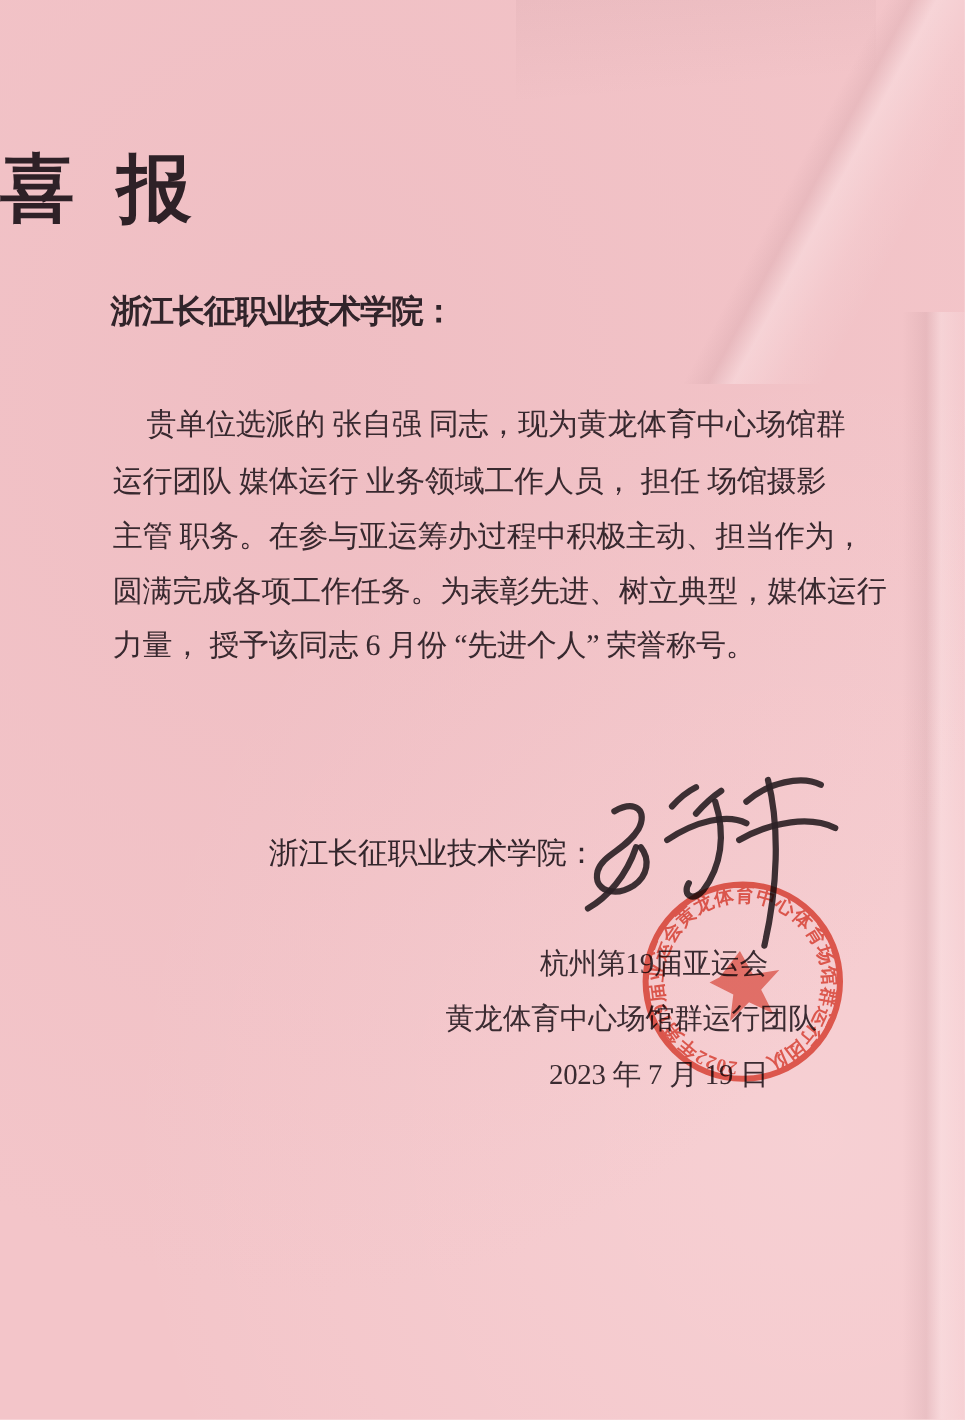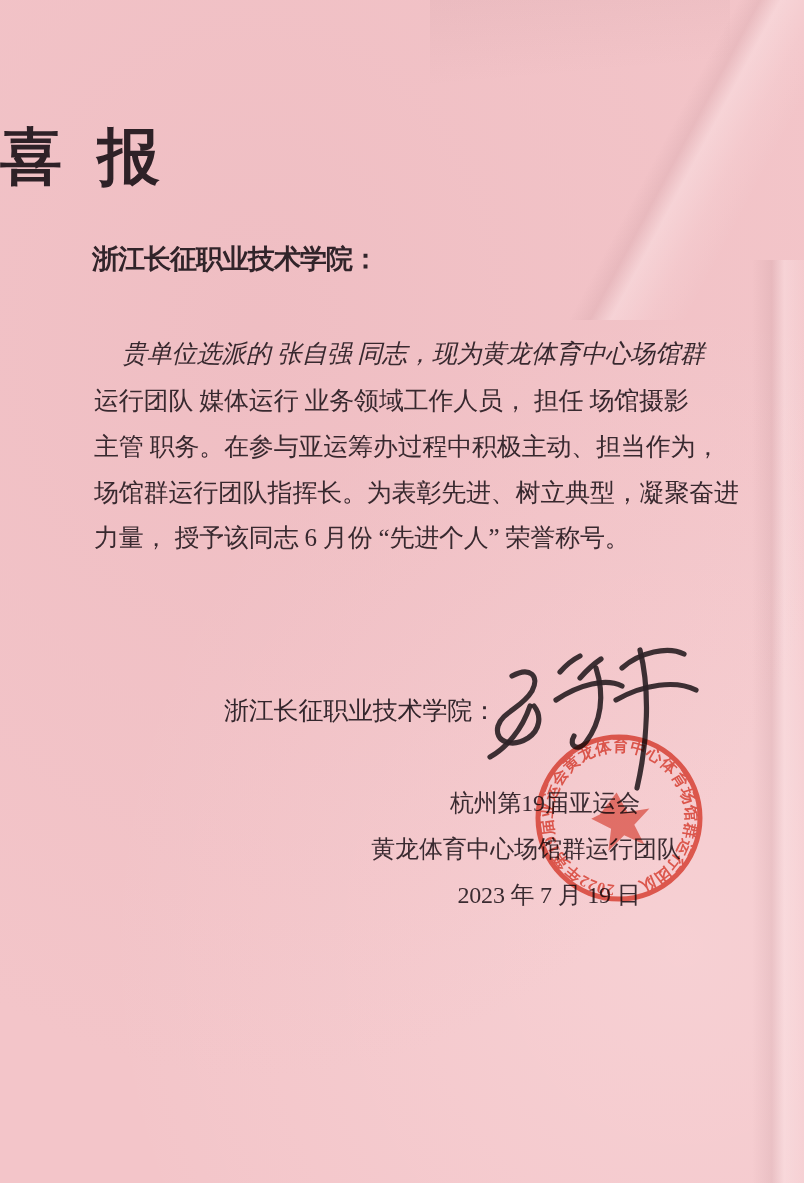--- a/index.html
+++ b/index.html
@@ -40,21 +40,21 @@
     white-space:nowrap;color:#2e2127;
   }
   .addressee{
     position:absolute;left:92px;top:241px;font-size:27px;font-weight:bold;
     letter-spacing:-1px;white-space:nowrap;color:#31242a;
   }
   .bline{
     position:absolute;left:94px;font-size:25px;letter-spacing:-0.2px;
     white-space:nowrap;color:var(--ink);
   }
-  .bline.indent{padding-left:28px;font-style:italic;}
+  .bline.indent{padding-left:28px;}
   .b0{top:337px;} .b1{top:384px;} .b2{top:430px;} .b3{top:476px;} .b4{top:521px;}
   .sig-label{
     position:absolute;left:224px;top:694px;font-size:25px;letter-spacing:-0.2px;
     white-space:nowrap;color:#33262c;
   }
   .sig-svg{position:absolute;left:480px;top:640px;width:220px;height:160px;}
   .sig-svg path{fill:none;stroke:#2c2226;stroke-width:5.2;stroke-linecap:round;opacity:.92;}
   .fline{
     position:absolute;font-size:24px;letter-spacing:-0.2px;white-space:nowrap;
     transform:translateX(-50%);color:#3a2b31;
@@ -81,21 +81,21 @@
 <div class="crease-mid"></div>
 
 <div class="doc-title">喜 报</div>
 
 <div class="addressee">浙江长征职业技术学院：</div>
 
 <div>
   <div class="bline indent b0">贵单位选派的 张自强 同志，现为黄龙体育中心场馆群</div>
   <div class="bline b1">运行团队 媒体运行 业务领域工作人员， 担任 场馆摄影</div>
   <div class="bline b2">主管 职务。在参与亚运筹办过程中积极主动、担当作为，</div>
-  <div class="bline b3">场馆群运行团队指挥长。为表彰先进、树立典型，凝聚奋进</div>
+  <div class="bline b3">圆满完成各项工作任务。为表彰先进、树立典型，媒体运行</div>
   <div class="bline b4">力量， 授予该同志 6 月份 “先进个人” 荣誉称号。</div>
 </div>
 
 <div class="sig-label">浙江长征职业技术学院：</div>
 
 <span class="sr-only">鲍学军</span>
 
 <svg class="sig-svg" viewBox="0 0 220 160" aria-hidden="true">
 
   <path d="M32,36 C50,26 60,36 52,51 C42,68 22,72 18,86 C14,102 32,108 48,98 C60,90 62,76 54,66"></path>

